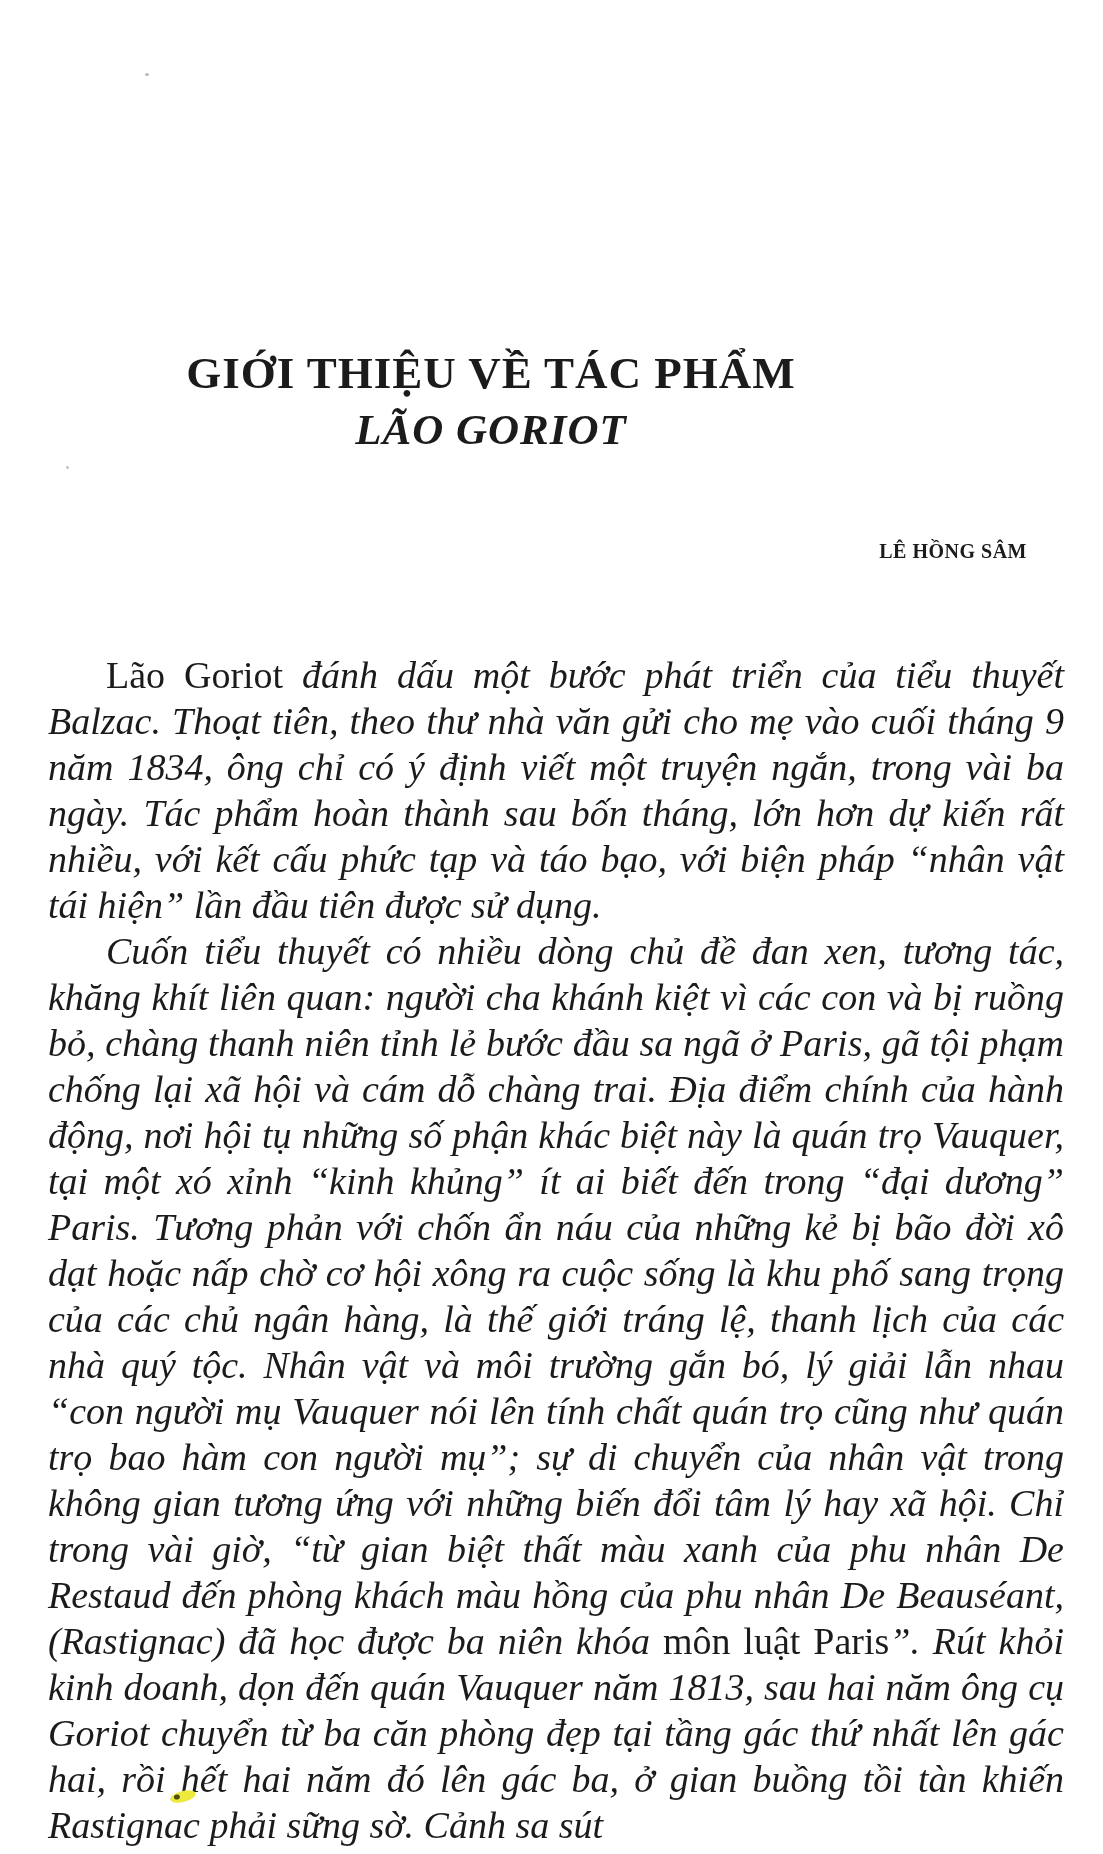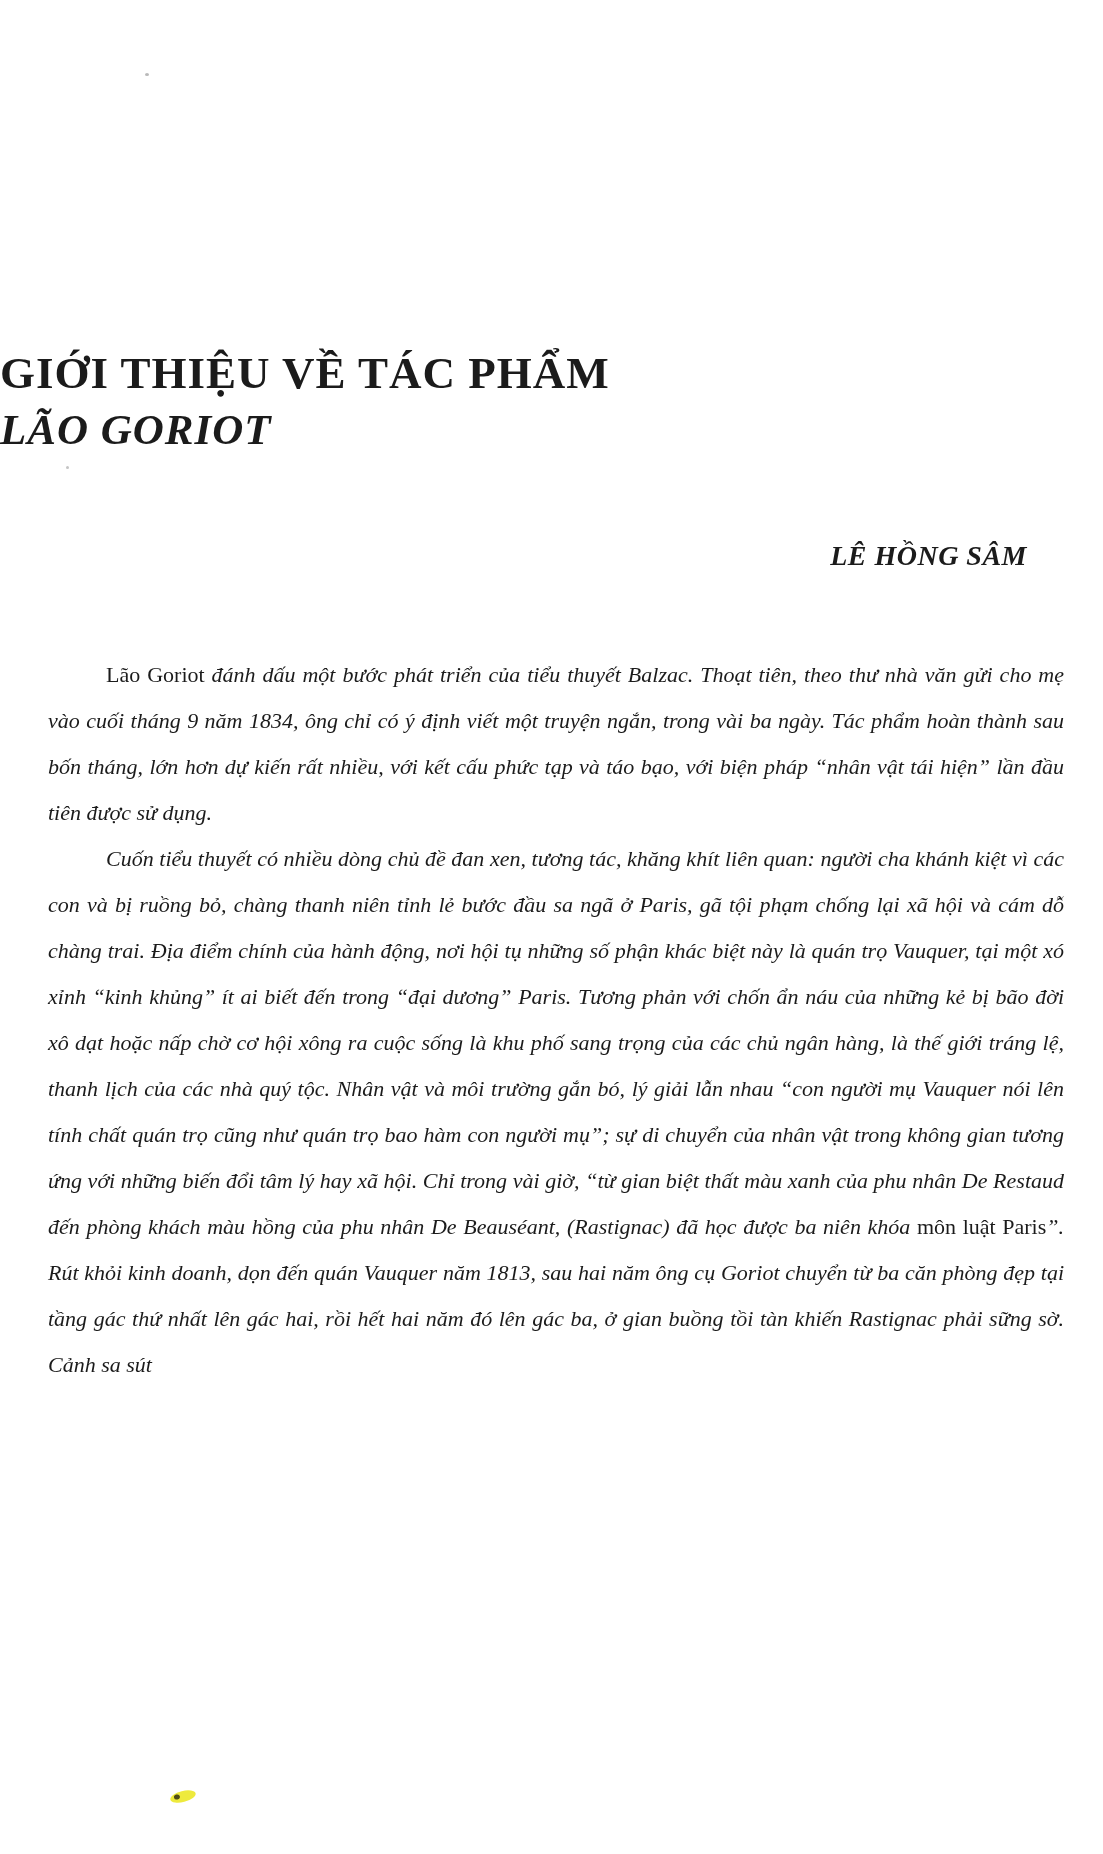--- a/index.html
+++ b/index.html
@@ -16,21 +16,21 @@
     background: #ffffff;
     color: #1b1b1b;
     font-family: "Liberation Serif", "DejaVu Serif", serif;
     overflow: hidden;
   }
   .title-block {
     position: absolute;
     top: 346px;
     left: 0;
     width: 982px;
-    text-align: left;
+    text-align: center;
   }
   .title-line1 {
     font-size: 45px;
     line-height: 1.2;
     font-weight: bold;
     letter-spacing: 1px;
     white-space: nowrap;
   }
   .title-line2 {
     font-size: 43px;
@@ -38,33 +38,32 @@
     font-weight: bold;
     font-style: italic;
     margin-top: 4px;
     letter-spacing: 1px;
     white-space: nowrap;
   }
   .author {
     position: absolute;
     top: 540px;
     right: 76px;
-    font-size: 28px;
+    font-size: 20px;
     font-weight: bold;
-    font-style: italic;
     letter-spacing: 0.5px;
     white-space: nowrap;
     text-align: center;
   }
   .article-body {
     position: absolute;
     top: 652px;
     left: 48px;
     width: 1016px;
-    font-size: 22px;
+    font-size: 38px;
     line-height: 46px;
     text-align: justify;
   }
   .para {
     margin: 0;
     text-indent: 58px;
   }
   .para + .para {
   }
   .para .italic { font-style: italic; }

